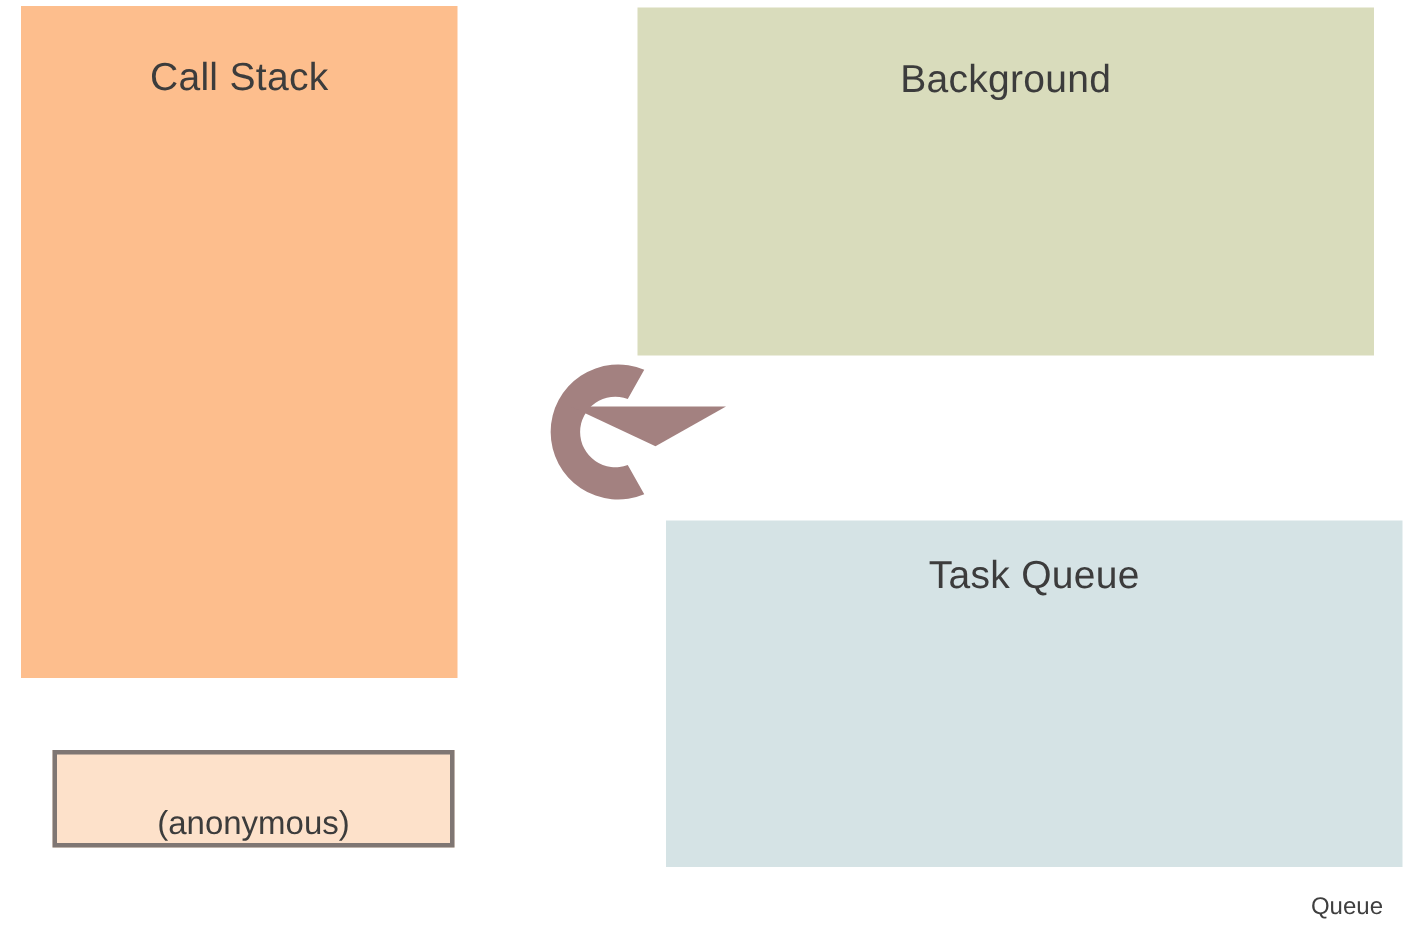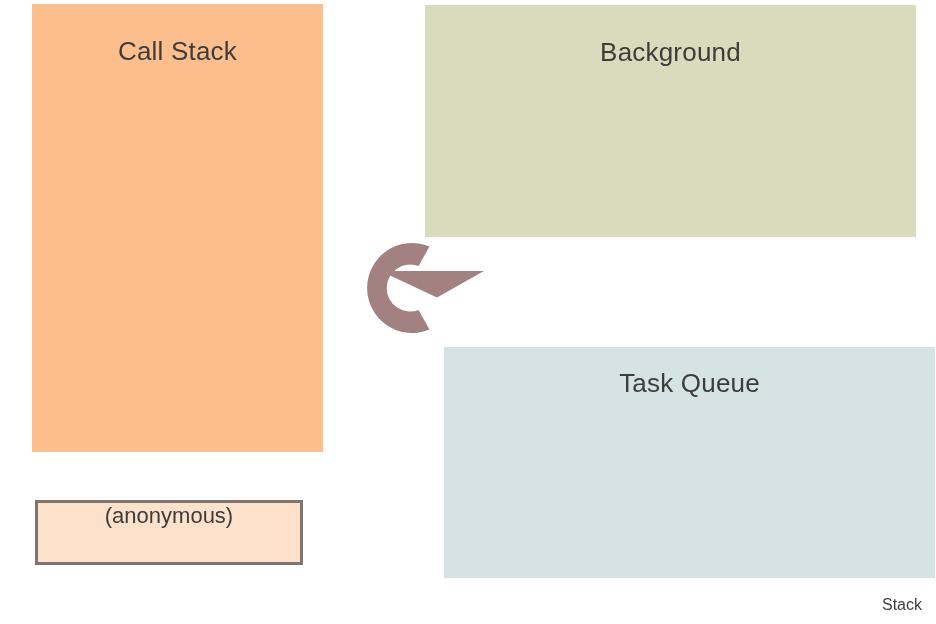--- a/index.html
+++ b/index.html
@@ -31,40 +31,40 @@
     text-align: center;
     font-size: 26px;
     font-weight: 400;
     color: #3c3c3c;
     letter-spacing: 0.2px;
     white-space: nowrap;
   }
 
   
   #call-stack {
-    left: 32px;
+    left: 14px;
     top: 4px;
     width: 291px;
     height: 448px;
     background: #fdbe8d;
   }
   #call-stack .panel-title { top: 32px; }
 
   
   #stack-frame {
     position: absolute;
     left: 35px;
     top: 500px;
     width: 268px;
     height: 65px;
     background: #fde1ca;
     border: 3px solid #7f7673;
     box-sizing: border-box;
     display: flex;
-    align-items: flex-start;
+    align-items: flex-end;
     justify-content: center;
   }
   #stack-frame .frame-label {
     font-size: 22px;
     color: #3c3c3c;
     white-space: nowrap;
   }
 
   
   #background-panel {
@@ -140,15 +140,15 @@
                A 23.5 23.5 0 1 1 100.5 44.0
                Z" fill="#a38180"></path>
 
       <path d="M 62.5 49.0
                L 166 49.0
                L 119.0 75.5
                Z" fill="#a38180"></path>
     </svg>
   </div>
 
-  <div id="watermark">Stack</div>
+  <div id="watermark">Queue</div>
 
 </div>
 
 </body></html>

